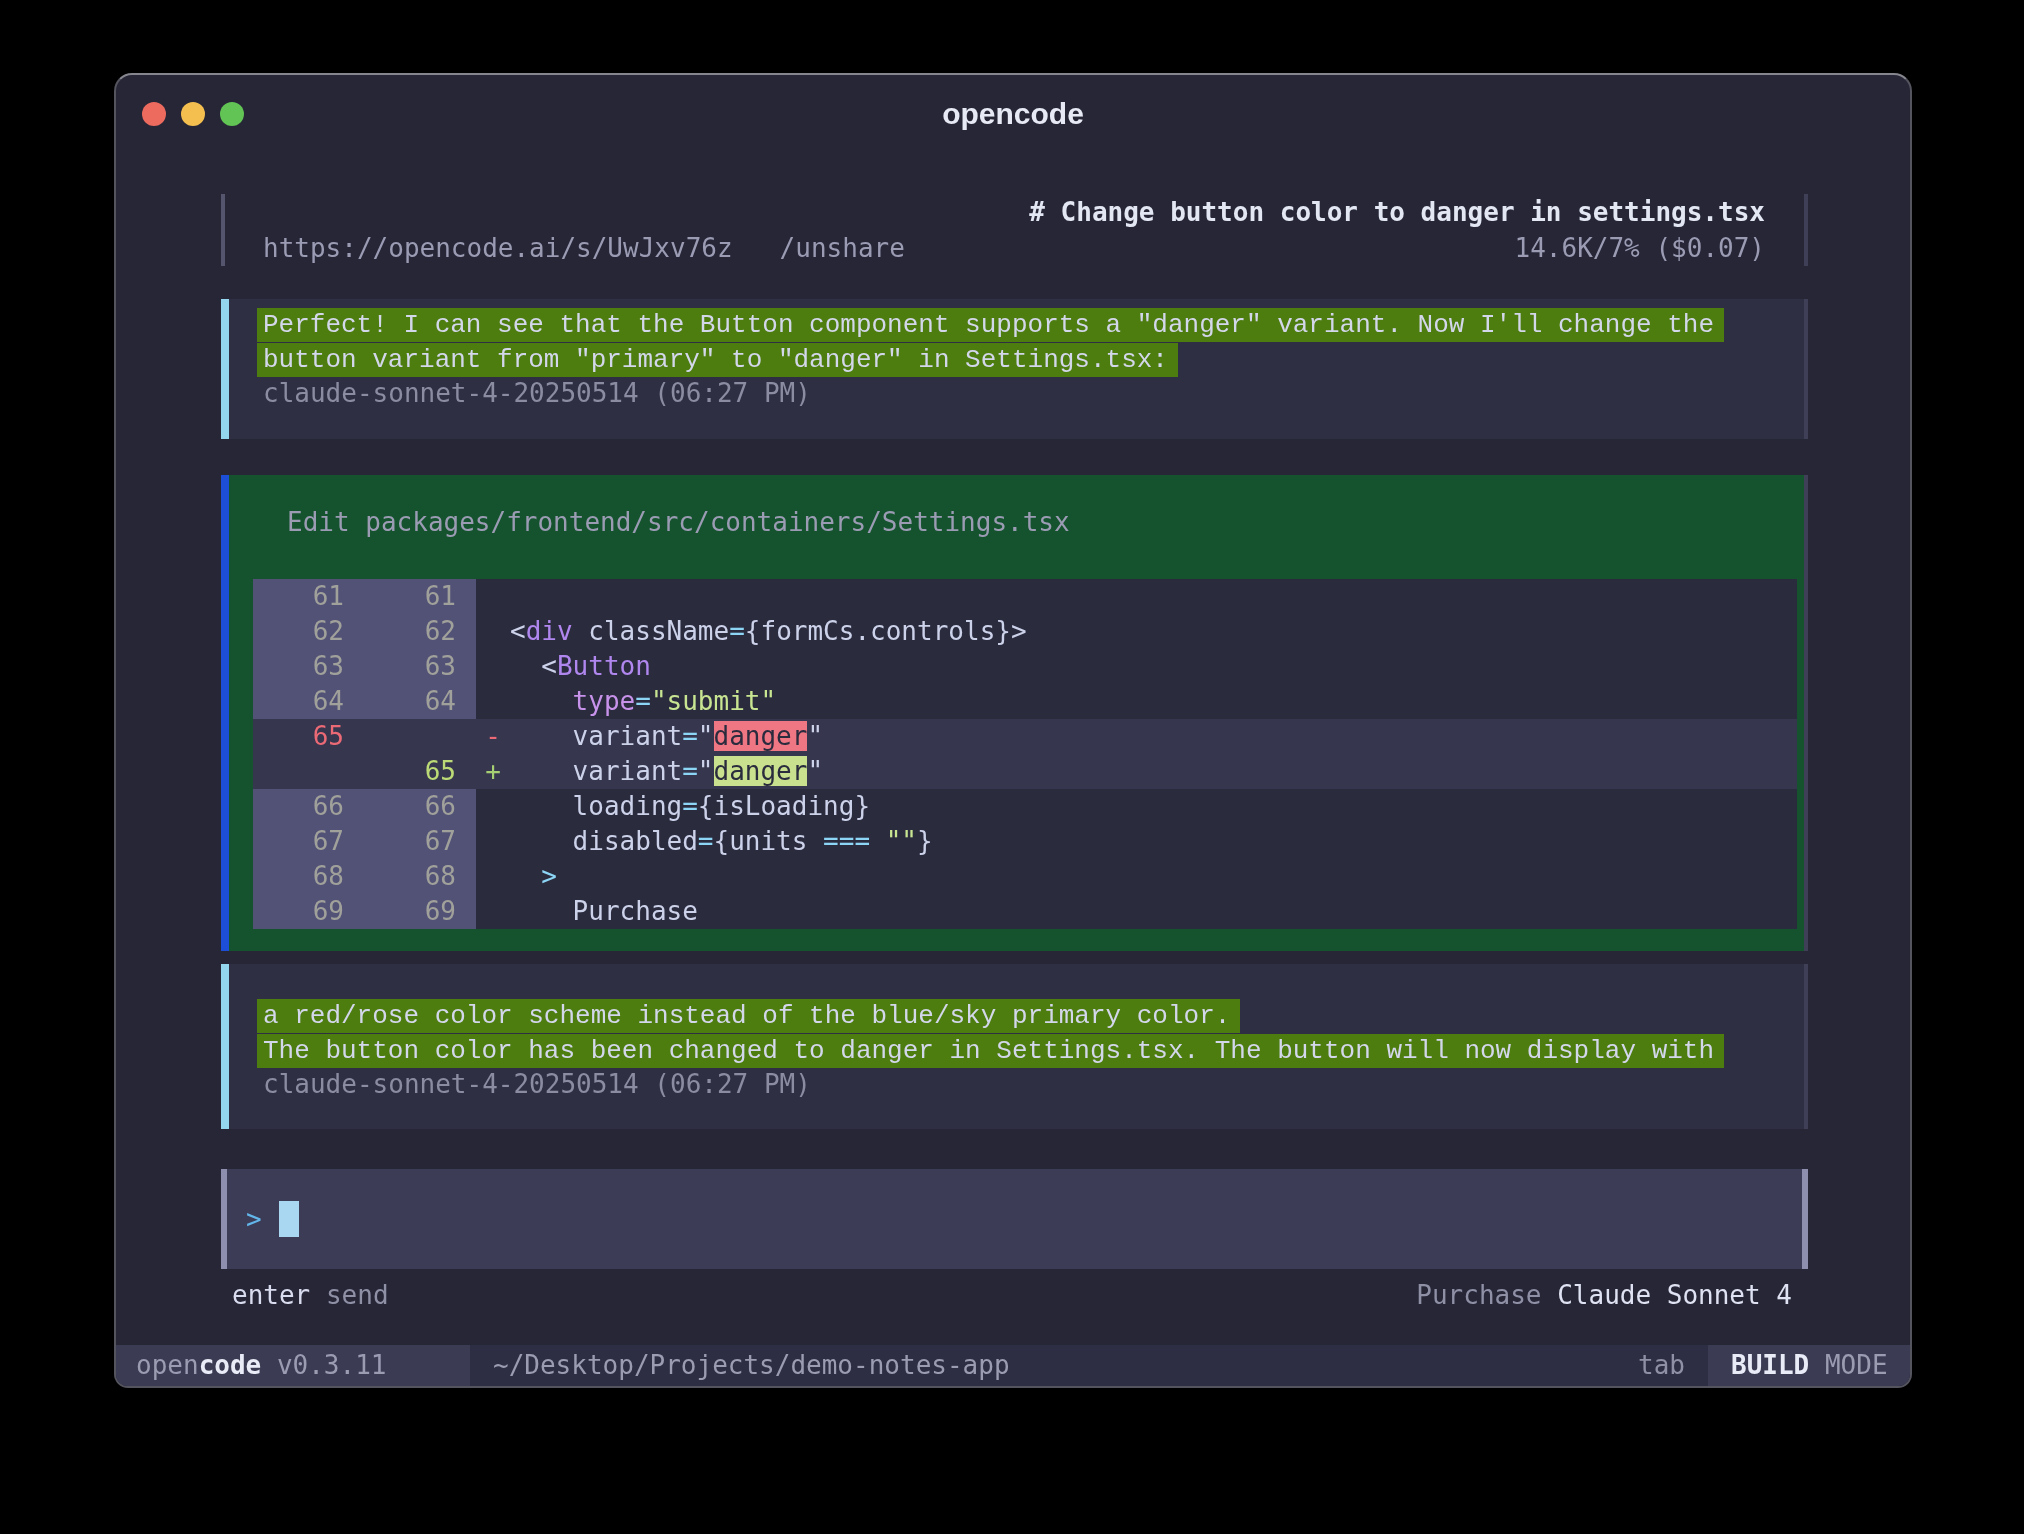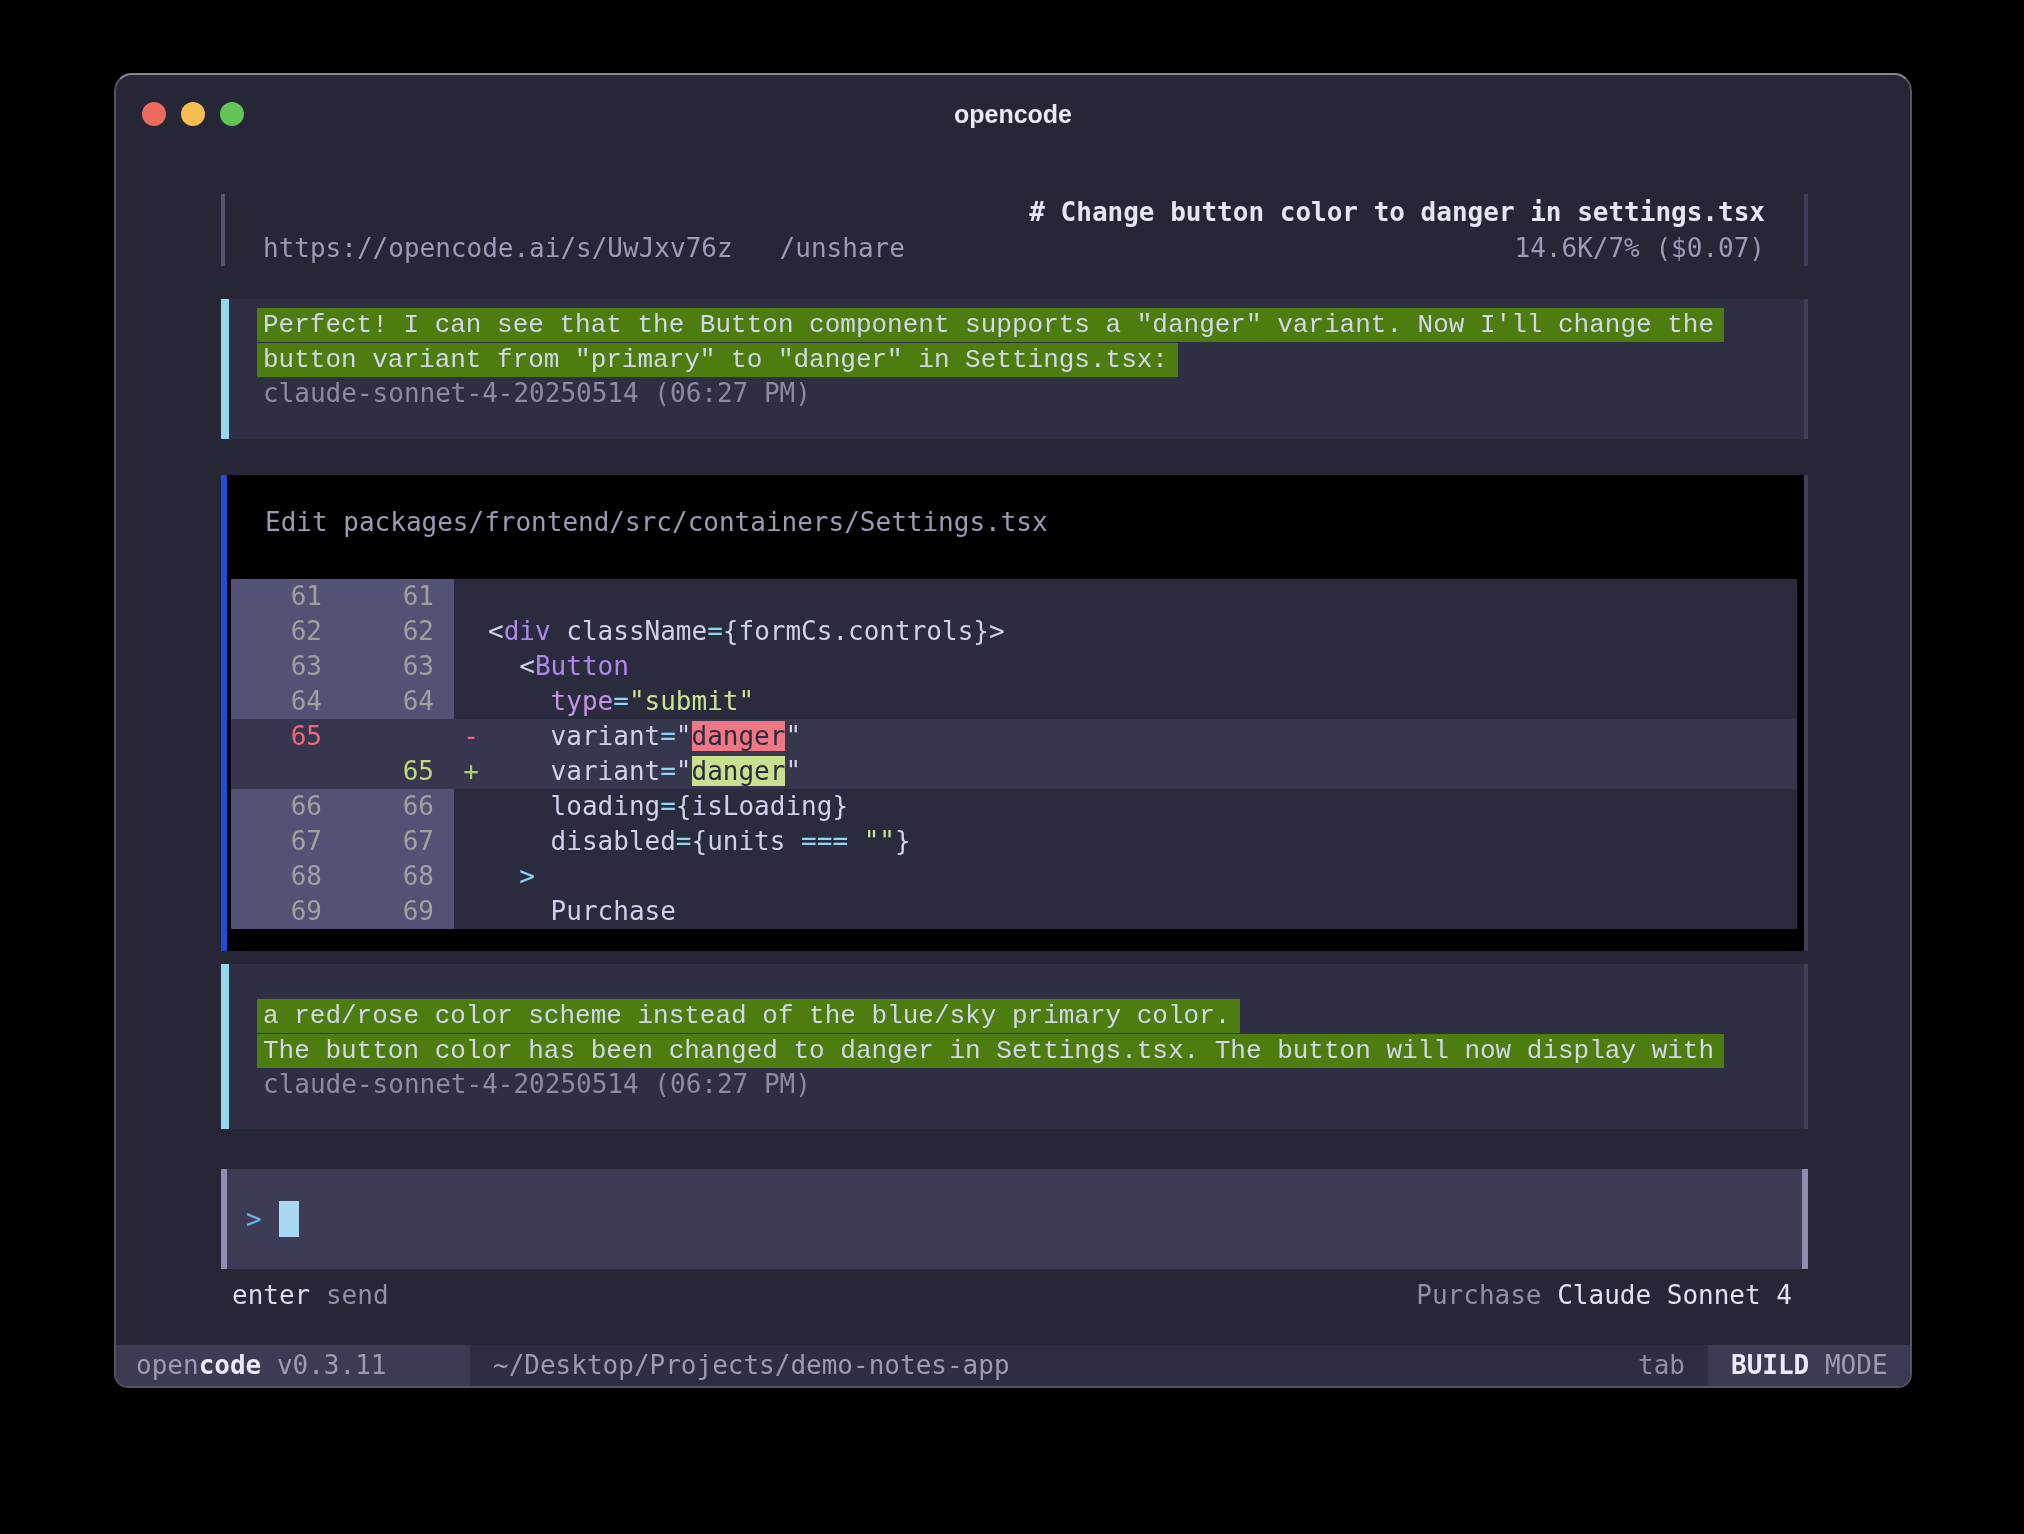--- a/index.html
+++ b/index.html
@@ -14,21 +14,21 @@
     overflow:hidden;
   }
 
   
   .titlebar{position:relative;height:78px;display:flex;align-items:center;justify-content:center;}
   .lights{position:absolute;left:26px;top:0;height:78px;display:flex;align-items:center;gap:15px;}
   .light{width:24px;height:24px;border-radius:50%;display:inline-block;}
   .light.red{background:#ec6a5e;}
   .light.yellow{background:#f4bf4f;}
   .light.green{background:#61c454;}
-  .titlebar .title{font-family:"Liberation Sans",sans-serif;font-weight:bold;font-size:25px;color:#e7e9f4;}
+  .titlebar .title{font-family:"Liberation Sans",sans-serif;font-weight:bold;font-size:30px;color:#e7e9f4;}
 
   
   .blk{margin-left:105px;width:1587px;}
 
   
   .session-header{
     margin-top:41px;height:72px;
     border-left:4px solid #55556e;border-right:4px solid #3f3f58;
     padding:0 39px 0 38px;
   }
@@ -46,23 +46,24 @@
     padding-left:34px;
   }
   .message .msg-line{height:35px;line-height:35px;white-space:pre;}
   .message .hl{background:#4d7c0f;padding:2px 10px 2px 6px;margin-left:-6px;font-family:Liberation Mono, monospace;}
   .message .msg-meta{height:35px;line-height:35px;color:#8b8ca2;white-space:pre;}
   .message-1{margin-top:33px;height:140px;padding-top:7px;}
   .message-2{margin-top:13px;height:165px;padding-top:33px;padding-bottom:27px;}
 
   
   .edit-block{
-    margin-top:36px;height:476px;background:#000000;
-    border-left:6px solid #1d4ed8;border-right:4px solid #3f3f58;
+    margin-top:36px;height:476px;background:#14532d;
+    border-left:8px solid #1d4ed8;border-right:4px solid #3f3f58;
     padding-top:30px;
+    padding-left:20px;
   }
   .edit-header{height:35px;line-height:35px;color:#9b9cb4;padding-left:38px;white-space:pre;}
   .diff{margin:39px 7px 0 4px;}
   .drow{display:flex;height:35px;line-height:35px;}
   .drow .num{width:112px;flex:0 0 112px;text-align:right;padding-right:21px;color:#a1a19b;}
   .drow .num.n2{width:111px;flex:0 0 111px;padding-right:20px;}
   .drow .sign{width:34px;flex:0 0 34px;text-align:center;}
   .drow .code{flex:1;white-space:pre;}
   .row-ctx{background:#2b2b3e;}
   .row-ctx .num{background:#525277;}

